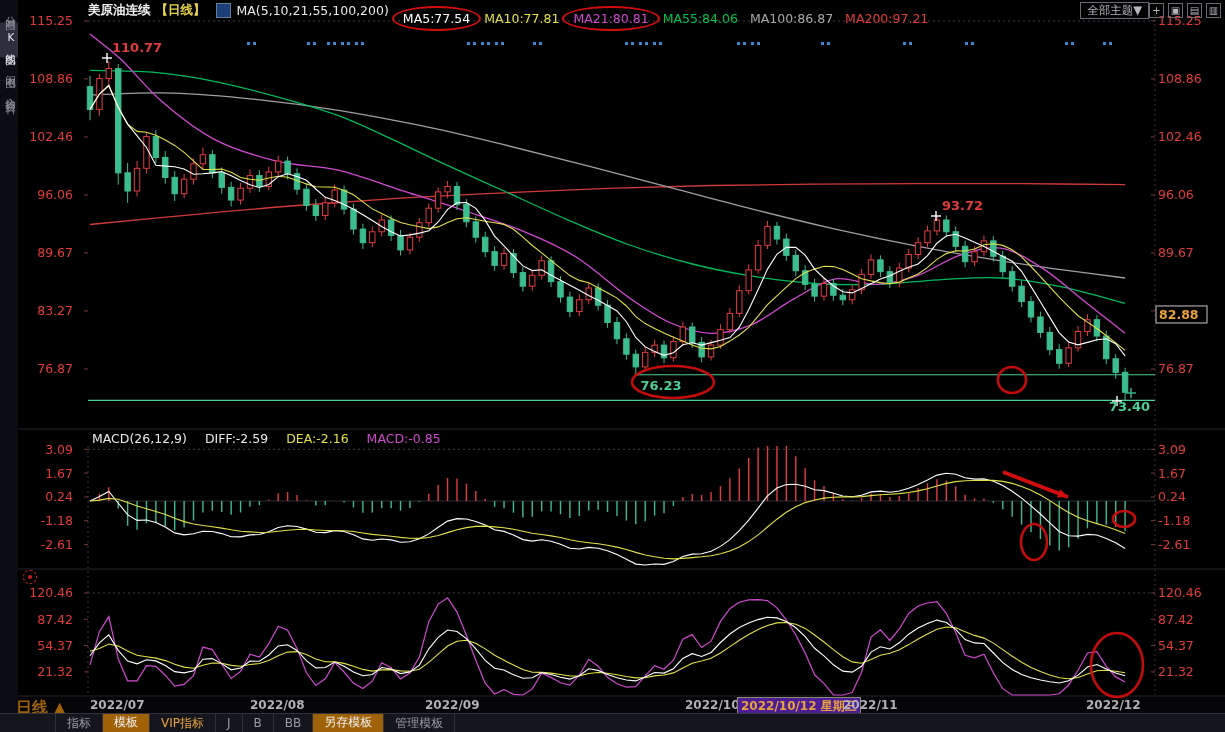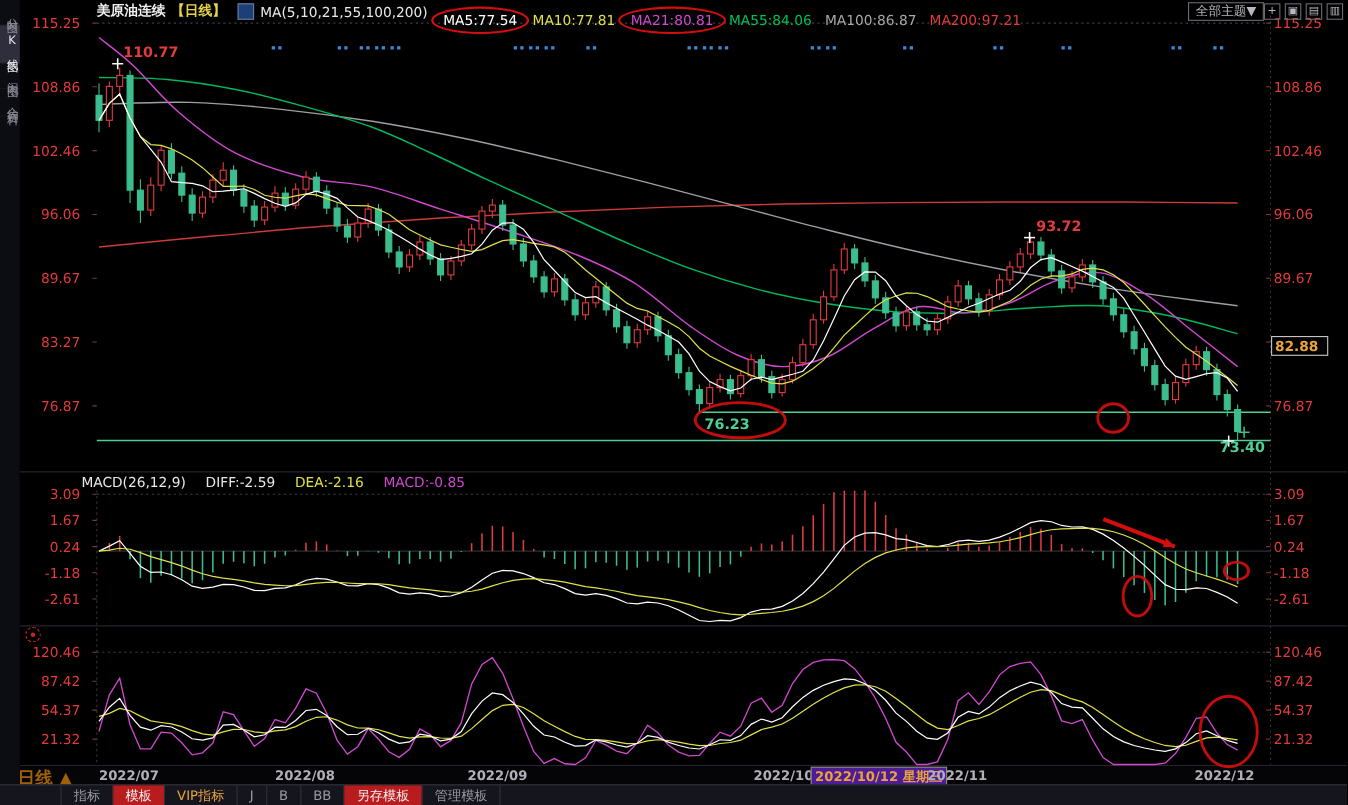--- a/index.html
+++ b/index.html
@@ -35,21 +35,21 @@
   
   #date-row{position:absolute;left:0;top:697px;width:1225px;height:16px;background:#050507;z-index:3;}
   #period-btn{position:absolute;left:16px;top:1px;color:#a16207;font-weight:bold;font-size:16px;cursor:pointer;}
   .date-label{position:absolute;top:1px;color:#b0b0b8;font-size:12px;font-weight:bold;}
   .date-label.boxed{color:#e8a33d;border:1px solid #8a8a72;padding:0 3px;top:0;background:#4c1d95;}
   
   #toolbar{position:absolute;left:0;top:713px;width:1225px;height:19px;background:#15151e;
            border-top:1px solid #34343e;display:flex;z-index:4;}
   #toolbar .tb-spacer{width:55px;border-right:1px solid #30303c;}
   .tb-btn{padding:0 11px;font-size:12px;color:#9a9aa6;line-height:18px;border-right:1px solid #30303c;cursor:pointer;}
-  .tb-btn.active{background:#b91c1c;color:#f0f0f5;}
+  .tb-btn.active{background:#a16207;color:#f0f0f5;font-family:Liberation Mono, monospace;}
   .tb-btn.vip{color:#e8a33d;}
   
   #chart-svg{position:absolute;left:18px;top:0;z-index:1;}
   #ink-svg{position:absolute;left:0;top:0;z-index:5;pointer-events:none;}
   svg text{font-family:"DejaVu Sans","Liberation Sans",sans-serif;}
 </style>
 </head>
 <body>
 
 <div id="app">
@@ -540,21 +540,21 @@
     <span class="ma-val" style="color:#a8a8a8">MA100:86.87</span>
     <span class="ma-val" style="color:#e23b3b">MA200:97.21</span>
     <span id="hdr-spacer"></span>
     <span id="theme-btn">全部主题▼</span>
     <span class="hdr-ico">+</span>
     <span class="hdr-ico">▣</span>
     <span class="hdr-ico">▤</span>
     <span class="hdr-ico">▥</span>
   </div>
 
-  <div class="ind-header" style="left:74px;top:431px;text-align:center;">
+  <div class="ind-header" style="left:92px;top:431px;text-align:center;">
     <span style="color:#e8e8e8">MACD(26,12,9)</span>
     <span style="color:#e8e8e8">DIFF:-2.59</span>
     <span style="color:#e0e04a">DEA:-2.16</span>
     <span style="color:#d048d0">MACD:-0.85</span>
   </div>
 
   <div id="kdj-ann-icon"></div>
 
   <div id="sidebar">
     <div class="side-item">分时图</div>

